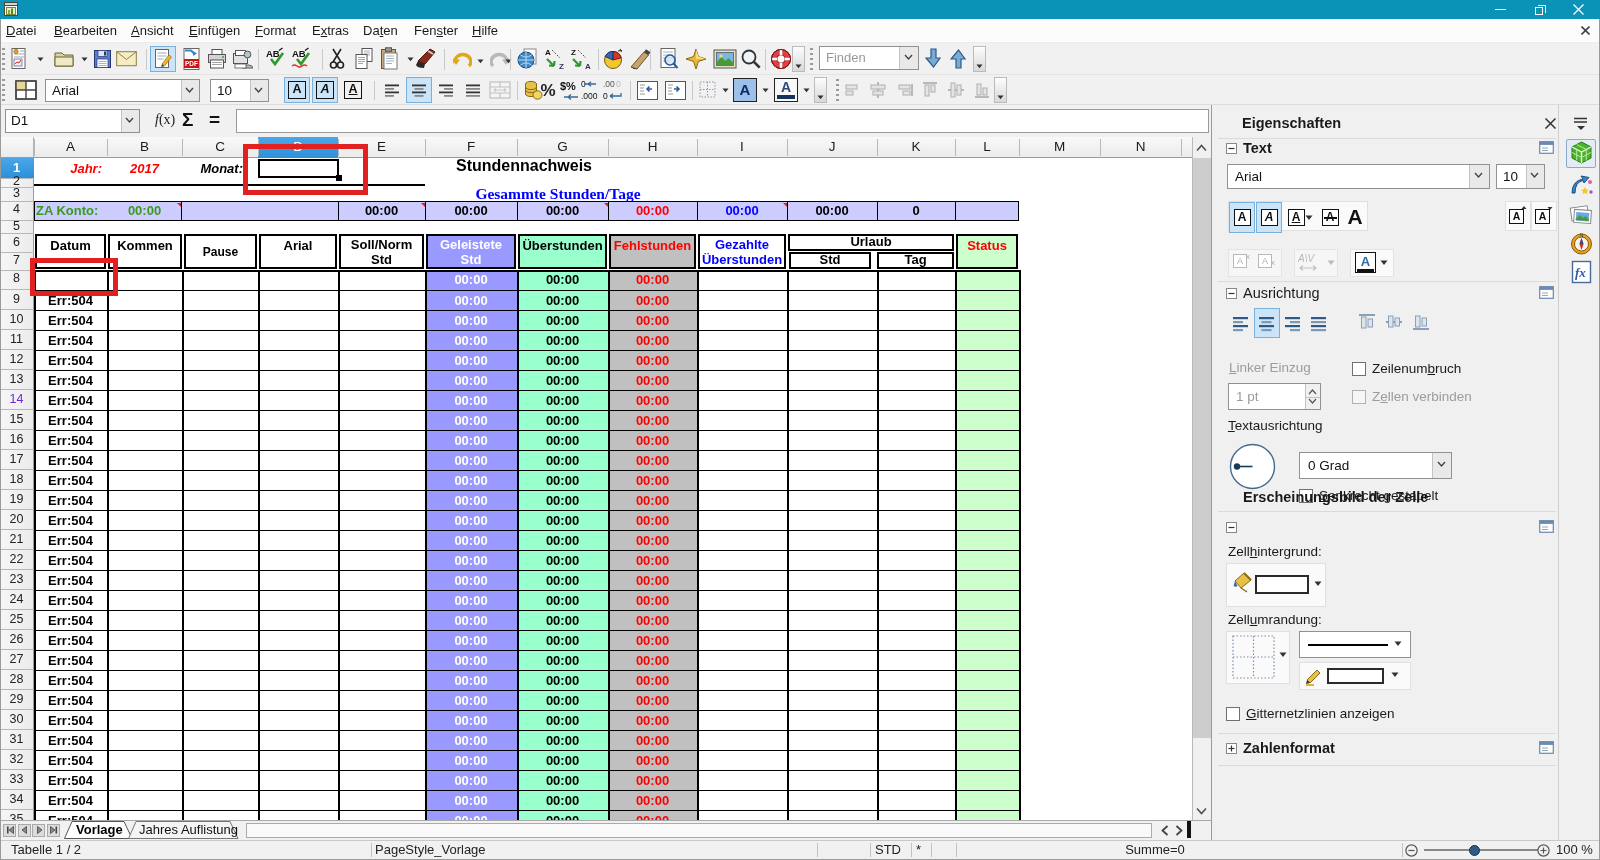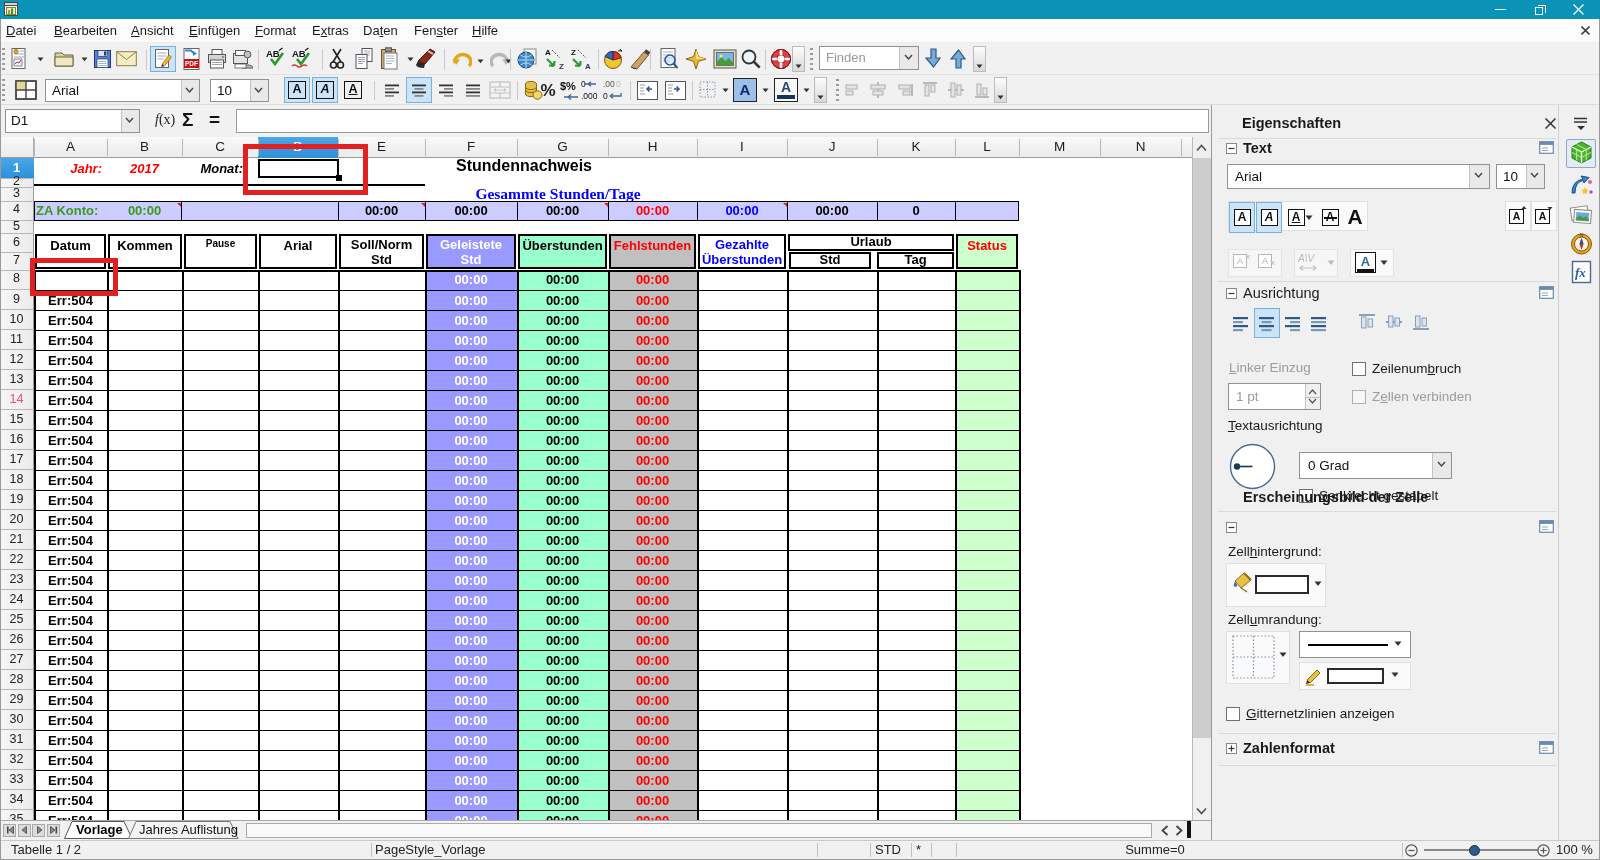--- a/index.html
+++ b/index.html
@@ -447,21 +447,21 @@
     <div style="left:0px;top:288.5px;width:33px;height:20.0px;line-height:20.0px;color:#222;font-size:12.5px;text-align:center">9</div>
     <div style="left:0px;top:309.0px;width:34px;height:1px;background:#b8b8b8"></div>
     <div style="left:0px;top:308.5px;width:33px;height:20.0px;line-height:20.0px;color:#222;font-size:12.5px;text-align:center">10</div>
     <div style="left:0px;top:329.0px;width:34px;height:1px;background:#b8b8b8"></div>
     <div style="left:0px;top:328.5px;width:33px;height:20.0px;line-height:20.0px;color:#222;font-size:12.5px;text-align:center">11</div>
     <div style="left:0px;top:349.0px;width:34px;height:1px;background:#b8b8b8"></div>
     <div style="left:0px;top:348.5px;width:33px;height:20.0px;line-height:20.0px;color:#222;font-size:12.5px;text-align:center">12</div>
     <div style="left:0px;top:369.0px;width:34px;height:1px;background:#b8b8b8"></div>
     <div style="left:0px;top:368.5px;width:33px;height:20.0px;line-height:20.0px;color:#222;font-size:12.5px;text-align:center">13</div>
     <div style="left:0px;top:389.0px;width:34px;height:1px;background:#b8b8b8"></div>
-    <div style="left:0px;top:388.5px;width:33px;height:20.0px;line-height:20.0px;color:#ec4899;font-size:12.5px;text-align:center">14</div>
+    <div style="left:0px;top:388.5px;width:33px;height:20.0px;line-height:20.0px;color:#6d28d9;font-size:12.5px;text-align:center">14</div>
     <div style="left:0px;top:409.0px;width:34px;height:1px;background:#b8b8b8"></div>
     <div style="left:0px;top:408.5px;width:33px;height:20.0px;line-height:20.0px;color:#222;font-size:12.5px;text-align:center">15</div>
     <div style="left:0px;top:429.0px;width:34px;height:1px;background:#b8b8b8"></div>
     <div style="left:0px;top:428.5px;width:33px;height:20.0px;line-height:20.0px;color:#222;font-size:12.5px;text-align:center">16</div>
     <div style="left:0px;top:449.0px;width:34px;height:1px;background:#b8b8b8"></div>
     <div style="left:0px;top:448.5px;width:33px;height:20.0px;line-height:20.0px;color:#222;font-size:12.5px;text-align:center">17</div>
     <div style="left:0px;top:469.0px;width:34px;height:1px;background:#b8b8b8"></div>
     <div style="left:0px;top:468.5px;width:33px;height:20.0px;line-height:20.0px;color:#222;font-size:12.5px;text-align:center">18</div>
     <div style="left:0px;top:489.0px;width:34px;height:1px;background:#b8b8b8"></div>
     <div style="left:0px;top:488.5px;width:33px;height:20.0px;line-height:20.0px;color:#222;font-size:12.5px;text-align:center">19</div>
@@ -532,21 +532,21 @@
       <path d="M0 0 H4.5 V4.5 Z" fill="#e02020"></path>
     </svg>
     <svg style="position:absolute;left:603.5px;top:202.5px;" width="4.5" height="4.5" viewBox="0 0 4.5 4.5">
       <path d="M0 0 H4.5 V4.5 Z" fill="#e02020"></path>
     </svg>
     <svg style="position:absolute;left:782.5px;top:202.5px;" width="4.5" height="4.5" viewBox="0 0 4.5 4.5">
       <path d="M0 0 H4.5 V4.5 Z" fill="#e02020"></path>
     </svg>
     <div style="left:35px;top:234px;width:71px;height:34.5px;border:2px solid #000;background:#fff;color:#000;font-weight:bold;font-size:13px;text-align:center;line-height:15px;padding-top:1.5px">Datum</div>
     <div style="left:108px;top:234px;width:74px;height:34.5px;border:2px solid #000;background:#fff;color:#000;font-weight:bold;font-size:13px;text-align:center;line-height:15px;padding-top:1.5px">Kommen</div>
-    <div style="left:184px;top:234px;width:73px;height:34.5px;border:2px solid #000;background:#fff;color:#000;font-weight:bold;font-size:10px;text-align:center;line-height:15px;padding-top:0">Pause</div>
+    <div style="left:184px;top:234px;width:73px;height:34.5px;border:2px solid #000;background:#fff;color:#000;font-weight:bold;font-size:12px;text-align:center;line-height:15px;padding-top:9px">Pause</div>
     <div style="left:259px;top:234px;width:78px;height:34.5px;border:2px solid #000;background:#fff;color:#000;font-weight:bold;font-size:13px;text-align:center;line-height:15px;padding-top:1.5px">Arial</div>
     <div style="left:339px;top:234px;width:85px;height:34.5px;border:2px solid #000;background:#fff;color:#000;font-weight:bold;font-size:13px;text-align:center;line-height:15.4px;padding-top:1px">Soll/Norm<br>Std</div>
     <div style="left:426px;top:234px;width:90px;height:34.5px;border:2px solid #000;background:#9999ff;color:#fff;font-weight:bold;font-size:13px;text-align:center;line-height:15.4px;padding-top:1px">Geleistete<br>Std</div>
     <div style="left:518px;top:234px;width:89px;height:34.5px;border:2px solid #000;background:#99ffcc;color:#000;font-weight:bold;font-size:13px;text-align:center;line-height:15px;padding-top:1.5px">Überstunden</div>
     <div style="left:609px;top:234px;width:87px;height:34.5px;border:2px solid #000;background:#c0c0c0;color:#f00;font-weight:bold;font-size:13px;text-align:center;line-height:15px;padding-top:1.5px">Fehlstunden</div>
     <div style="left:698px;top:234px;width:88px;height:34.5px;border:2px solid #000;background:#fff;color:#00f;font-weight:bold;font-size:13px;text-align:center;line-height:15.4px;padding-top:1px">Gezahlte<br>Überstunden</div>
     <div style="left:956px;top:234px;width:62px;height:34.5px;border:2px solid #000;background:#ccffcc;color:#f00;font-weight:bold;font-size:13px;text-align:center;line-height:15px;padding-top:1.5px">Status</div>
     <div style="left:788px;top:234px;width:166px;height:16.5px;border:2px solid #000;background:#fff;font-weight:bold;font-size:13px;text-align:center;line-height:12px">Urlaub</div>
     <div style="left:789px;top:252px;width:82px;height:16.5px;border:2px solid #000;background:#fff;font-weight:bold;font-size:13px;text-align:center;line-height:12px">Std</div>
     <div style="left:877px;top:252px;width:77px;height:16.5px;border:2px solid #000;background:#fff;font-weight:bold;font-size:13px;text-align:center;line-height:12px">Tag</div>

